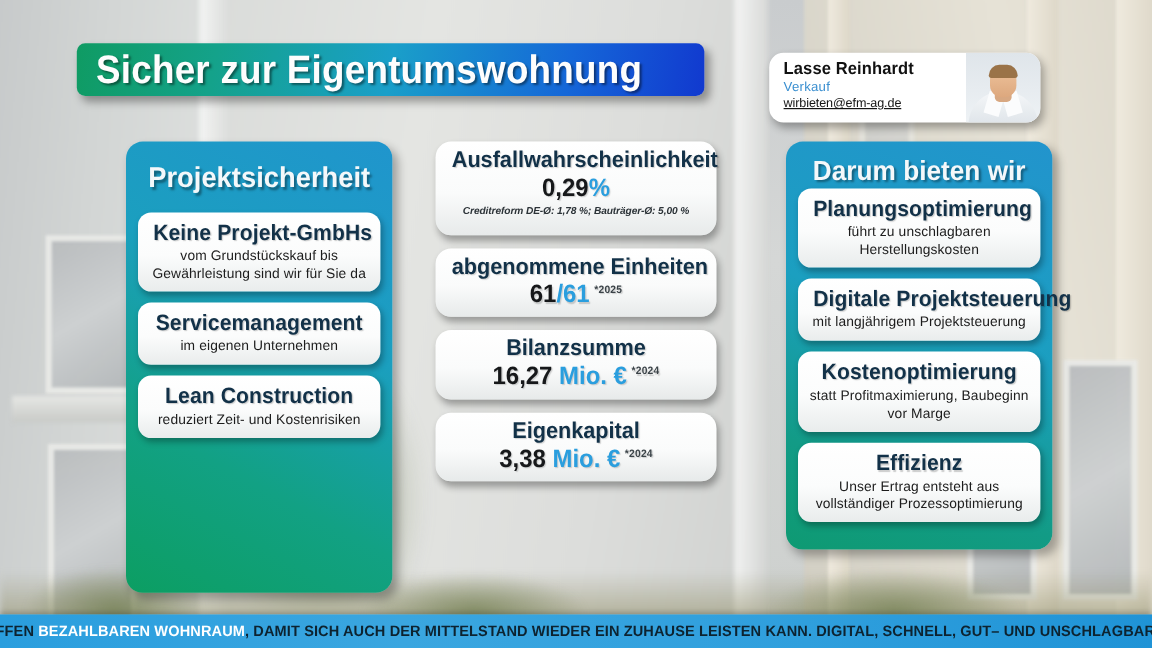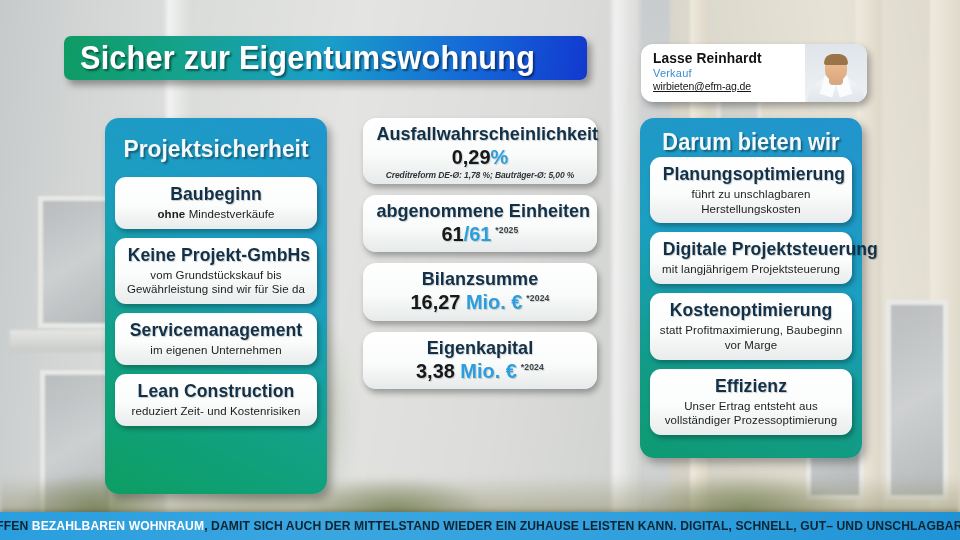--- a/index.html
+++ b/index.html
@@ -158,21 +158,21 @@
     position: absolute; width: 222px;
     border-radius: 14px;
     box-shadow: 4px 5px 8px rgba(0,0,0,.30);
     padding: 0 10px;
   }
   .panel-left {
     left: 105px; top: 118px; height: 376px;
     background: linear-gradient(28deg, #0c9e62 0%, #12a184 30%, #1b9fbf 62%, #2095cd 100%);
   }
   .panel-right {
-    left: 640px; top: 118px; height: 340px;
+    left: 655px; top: 118px; height: 340px;
     background: linear-gradient(200deg, #2294cd 0%, #1b9fc0 45%, #129b86 78%, #0e9a72 100%);
   }
   .panel-head {
     text-align: center;
     font-family: "Liberation Sans Narrow", "Liberation Sans", sans-serif;
     font-weight: 700;
     color: #f4f8fa;
     text-shadow: 2px 2px 2px rgba(0,0,0,.38);
     white-space: nowrap;
   }
@@ -257,21 +257,21 @@
     vertical-align: super; margin-left: 4px;
     letter-spacing: .2px;
   }
   .stat-note {
     font-size: 8.5px; font-style: italic; font-weight: 700;
     color: #2c3338; margin-top: 1px; white-space: nowrap;
     letter-spacing: -.1px;
   }
 
   
-  .stat-card.tall { padding-bottom: 4px; }
+  .stat-card.tall { padding-bottom: 16px; }
 
   
   .footer {
     position: absolute; left: 0; right: 0; bottom: 0;
     height: 28px;
     background: linear-gradient(90deg, #2a9ede 0%, #3aa6e0 35%, #2f9fdd 70%, #1f93d6 100%);
     display: flex; align-items: center; justify-content: center;
     box-shadow: 0 -2px 4px rgba(0,0,0,.18);
   }
   .footer-text {
@@ -334,26 +334,20 @@
       <div class="ph-collar-r"></div>
       <div class="ph-neck"></div>
       <div class="ph-head"></div>
       <div class="ph-hair"></div>
     </div>
   </div>
 
   <div class="panel panel-left">
     <div class="panel-head">Projektsicherheit</div>
 
-    <div class="card">
-      <div class="card-title">Baubeginn</div>
-      <div class="card-sub">
-        <b>ohne</b><span> Mindestverkäufe</span>
-      </div>
-    </div>
 
     <div class="card">
       <div class="card-title">Keine Projekt-GmbHs</div>
       <div class="card-sub">vom Grundstückskauf bis Gewährleistung sind wir für Sie da</div>
     </div>
 
     <div class="card">
       <div class="card-title">Servicemanagement</div>
       <div class="card-sub">im eigenen Unternehmen</div>
     </div>

